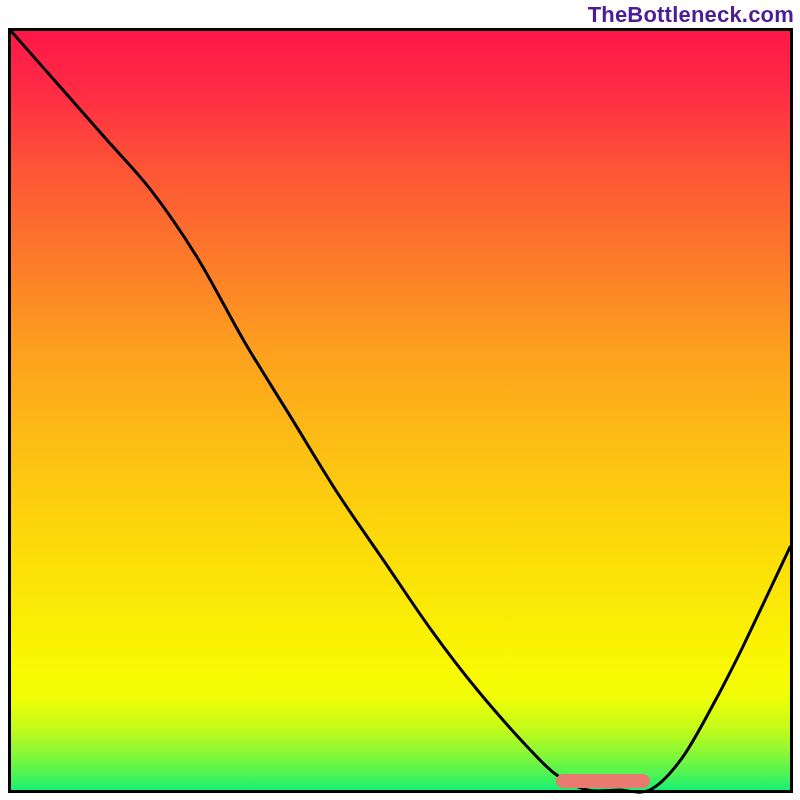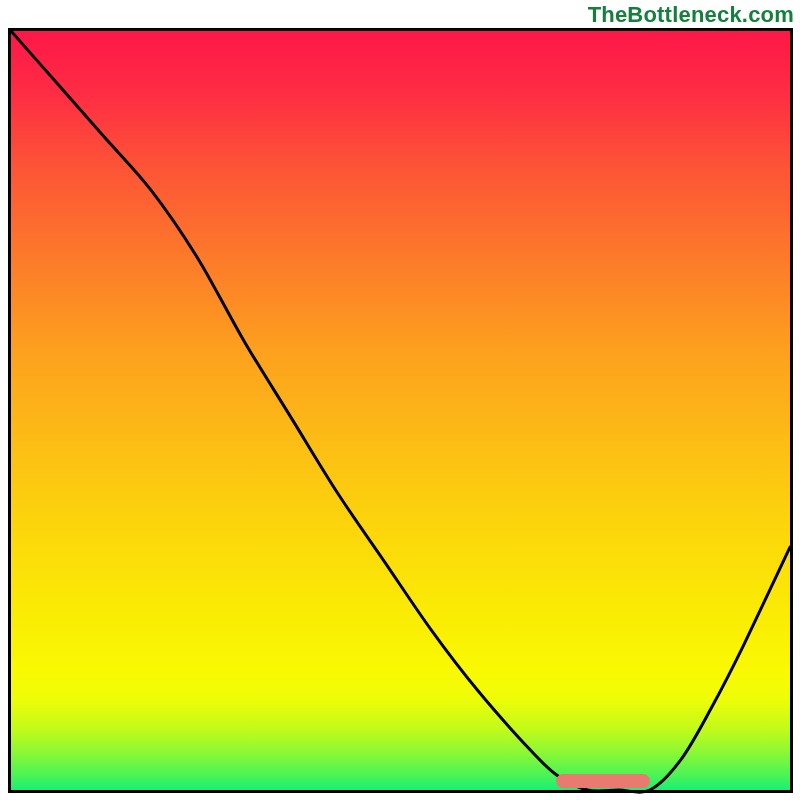--- a/index.html
+++ b/index.html
@@ -15,21 +15,21 @@
     position: relative;
     width: 800px;
     height: 800px;
   }
   .watermark {
     position: absolute;
     top: 2px;
     right: 6px;
     font-size: 22px;
     font-weight: 600;
-    color: #15803d;
+    color: #4c1d95;
     letter-spacing: 0.2px;
     user-select: none;
   }
   .plot-outer {
     position: absolute;
     left: 8px;
     top: 28px;
     width: 785px;
     height: 765px;
     border: 3px solid #000;

